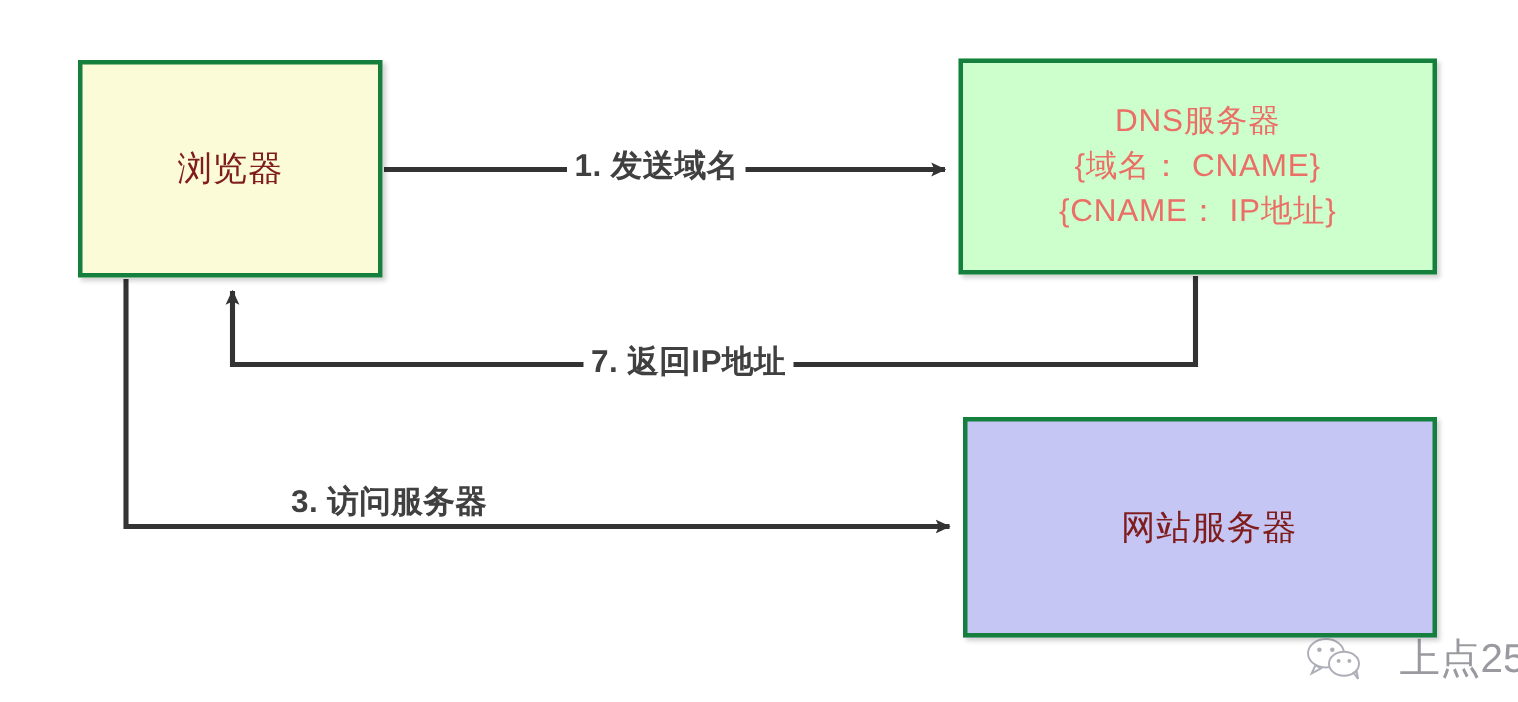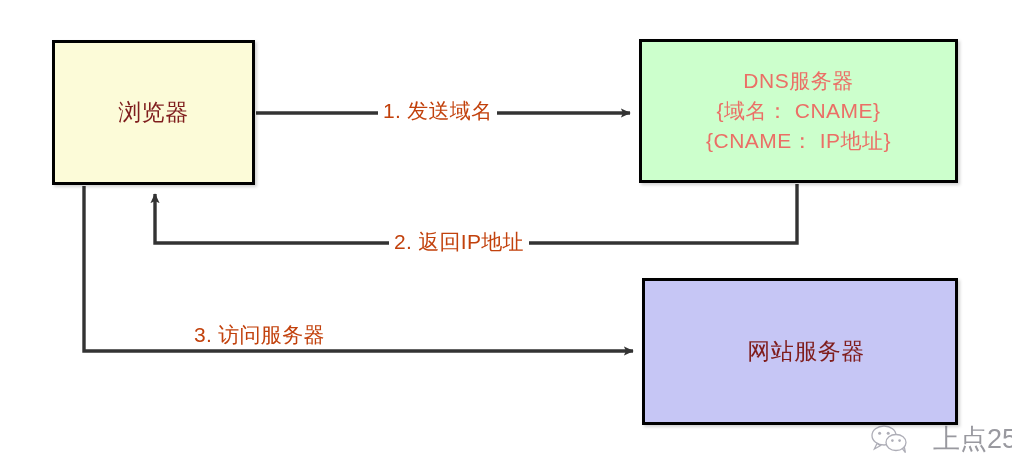--- a/index.html
+++ b/index.html
@@ -20,21 +20,21 @@
   .svg-layer {
     position: absolute;
     left: 0;
     top: 0;
     width: 1012px;
     height: 468px;
   }
   .node {
     position: absolute;
     box-sizing: border-box;
-    border: 3px solid #000000;
+    border: 3px solid #15803d;
     display: flex;
     flex-direction: column;
     align-items: center;
     justify-content: center;
     box-shadow: 2px 2px 3px rgba(0,0,0,0.18);
   }
   #browser-node {
     left: 52px;
     top: 40px;
     width: 203px;
@@ -66,26 +66,27 @@
   .dns-line {
     font-size: 21px;
     color: #eb6f66;
     line-height: 1.42;
     white-space: nowrap;
     letter-spacing: 0.5px;
   }
   .edge-label {
     position: absolute;
     font-size: 21px;
-    color: #c2410c;
+    color: #404040;
     background: #ffffff;
     padding: 0 5px;
     white-space: nowrap;
     line-height: 1;
     letter-spacing: 0.3px;
+    font-weight: bold;
   }
   #edge1-label { left: 378px; top: 100px; }
   #edge2-label { left: 389px; top: 231px; }
   #edge3-label { left: 189px; top: 324px; text-align: center; }
   #watermark {
     position: absolute;
     left: 869px;
     top: 421px;
     display: flex;
     align-items: center;
@@ -130,21 +131,21 @@
     <div class="dns-line">DNS服务器</div>
     <div class="dns-line">{域名： CNAME}</div>
     <div class="dns-line">{CNAME： IP地址}</div>
   </div>
 
   <div class="node" id="web-node">
     <div class="node-label">网站服务器</div>
   </div>
 
   <div class="edge-label" id="edge1-label">1. 发送域名</div>
-  <div class="edge-label" id="edge2-label">2. 返回IP地址</div>
+  <div class="edge-label" id="edge2-label">7. 返回IP地址</div>
   <div class="edge-label" id="edge3-label">3. 访问服务器</div>
 
   <div id="watermark">
     <svg width="40" height="30" viewBox="0 0 40 30" xmlns="http://www.w3.org/2000/svg">
       <ellipse cx="15" cy="11.5" rx="12" ry="9.5" fill="#ffffff" stroke="#7d7d8c" stroke-width="1.3"></ellipse>
       <path d="M 8 19.5 L 5.4 25 L 11.6 21.6 Z" fill="#ffffff" stroke="#7d7d8c" stroke-width="1.3"></path>
       <circle cx="10.6" cy="9.2" r="1.5" fill="#7d7d8c"></circle>
       <circle cx="19.2" cy="9.2" r="1.5" fill="#7d7d8c"></circle>
       <ellipse cx="27" cy="18.5" rx="10" ry="8" fill="#ffffff" stroke="#7d7d8c" stroke-width="1.3"></ellipse>
       <path d="M 33.4 24.6 L 36.4 28.6 L 35.4 23.4 Z" fill="#ffffff" stroke="#7d7d8c" stroke-width="1.3"></path>

